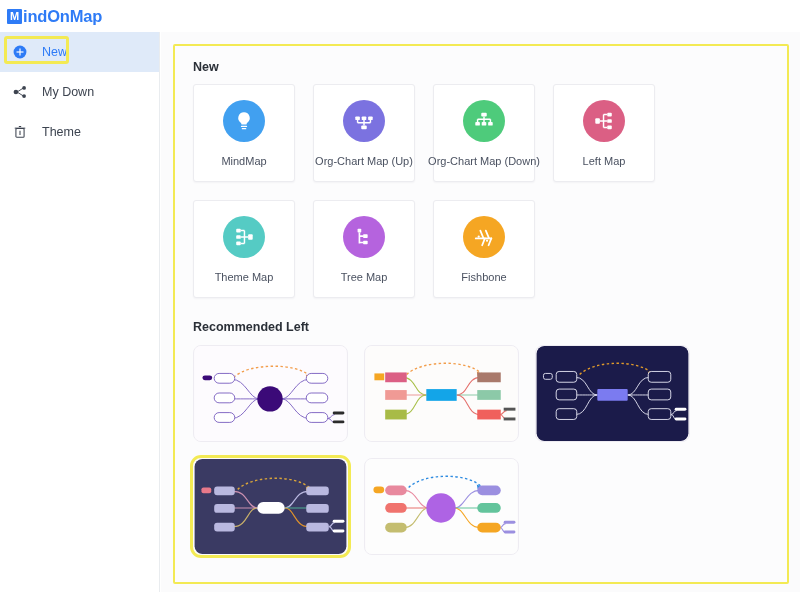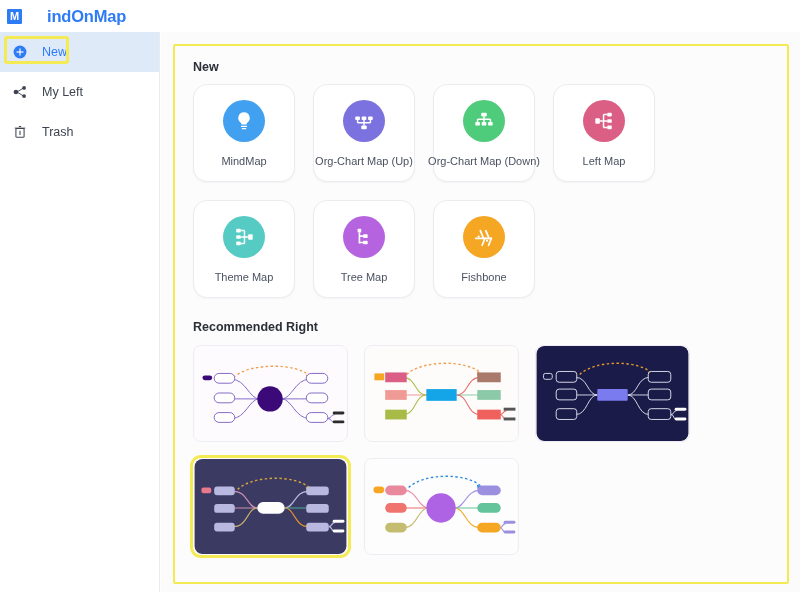--- a/index.html
+++ b/index.html
@@ -16,21 +16,21 @@
     position: absolute; left: 0; top: 0; width: 800px; height: 32px;
     background: #ffffff; display: flex; align-items: center;
   }
   .logo { display: flex; align-items: center; padding-left: 7px; }
   .logo-mark {
     width: 15px; height: 15px; background: #2E7BF6; color: #fff;
     font-size: 11px; font-weight: 700; line-height: 15px; text-align: center;
     border-radius: 1px; margin-right: 1px; letter-spacing: 0;
   }
   .logo-text {
-    font-size: 16.5px; font-weight: 700; color: #2E7BF6; letter-spacing: -0.2px; padding-left: 24px;
+    font-size: 16.5px; font-weight: 700; color: #2E7BF6; letter-spacing: -0.2px;
   }
 
   
   .sidebar {
     position: absolute; left: 0; top: 32px; width: 160px; height: 560px;
     background: #ffffff; border-right: 1px solid #e9ecef;
   }
   .side-item {
     position: relative; display: flex; align-items: center;
     height: 40px; padding-left: 10px; cursor: pointer;
@@ -59,21 +59,21 @@
 
   .section-title {
     font-size: 12.5px; font-weight: 700; color: #2b3038; margin-bottom: 10px;
   }
   .section-title.theme { margin-top: 22px; margin-bottom: 11px; }
 
   
   .card-grid { display: flex; flex-wrap: wrap; gap: 18px; }
   .tcard {
     width: 102px; height: 98px; background: #ffffff;
-    border: 1px solid #ececf0; border-radius: 14px;
+    border: 1px solid #ececf0; border-radius: 3px;
     display: flex; flex-direction: column; align-items: center;
     justify-content: center; cursor: pointer;
     box-shadow: 0 1px 2px rgba(20,25,40,.04);
   }
   .tcard .circ {
     width: 42px; height: 42px; border-radius: 50%;
     display: flex; align-items: center; justify-content: center;
     margin-bottom: 13px;
   }
   .tcard .cap {
@@ -119,33 +119,33 @@
     <div class="side-item">
       <span class="ic">
         <svg width="14" height="14" viewBox="0 0 24 24" fill="#3d4450" stroke="#3d4450" stroke-width="1.6">
           <line x1="7" y1="12" x2="18" y2="5"></line>
           <line x1="7" y1="12" x2="18" y2="19"></line>
           <circle cx="5" cy="12" r="4" stroke="none"></circle>
           <circle cx="19" cy="5" r="3.2" stroke="none"></circle>
           <circle cx="19" cy="19" r="3.2" stroke="none"></circle>
         </svg>
       </span>
-      <span class="lbl">My Left</span>
+      <span class="lbl">My Down</span>
     </div>
 
     <div class="side-item">
       <span class="ic">
         <svg width="14" height="14" viewBox="0 0 24 24" fill="none" stroke="#3d4450" stroke-width="1.8">
           <rect x="5" y="6" width="14" height="15" rx="1.5"></rect>
           <line x1="3" y1="5.4" x2="21" y2="5.4"></line>
           <line x1="10" y1="2.6" x2="14" y2="2.6"></line>
           <line x1="12" y1="10" x2="12" y2="17"></line>
         </svg>
       </span>
-      <span class="lbl">Trash</span>
+      <span class="lbl">Theme</span>
     </div>
   </div>
 
   <div class="main">
     <div class="panel">
       <div class="panel-inner">
 
         <div class="section-title">New</div>
 
         <div class="card-grid">
@@ -236,21 +236,21 @@
                 <line x1="17" y1="21" x2="20" y2="13.5"></line>
                 <circle cx="6.2" cy="11.5" r="1.2" fill="#fff" stroke="none"></circle>
                 <circle cx="15.3" cy="16" r="1.2" fill="#fff" stroke="none"></circle>
               </svg>
             </span>
             <span class="cap">Fishbone</span>
           </div>
 
         </div>
 
-        <div class="section-title theme">Recommended Right</div>
+        <div class="section-title theme">Recommended Left</div>
 
         <div class="theme-grid">
 
           <div class="thcard">
             <svg viewBox="0 0 155 97">
               <rect width="155" height="97" fill="#fdfbfe"></rect>
               <g fill="none" stroke="#8268c4" stroke-width="1">
                 <path d="M66 54 C56 54 52 34 38 34"></path>
                 <path d="M66 54 C56 54 52 54 38 54"></path>
                 <path d="M66 54 C56 54 52 74 38 74"></path>

